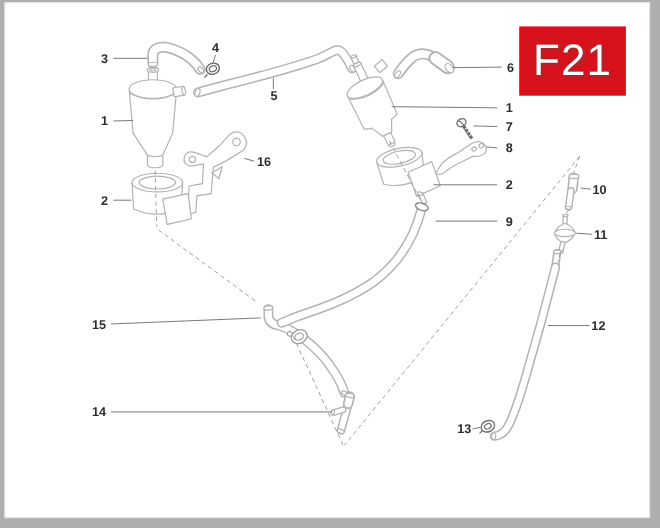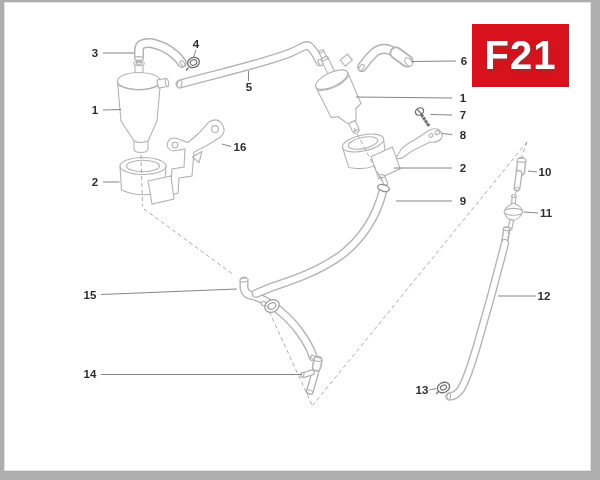--- a/index.html
+++ b/index.html
@@ -11,21 +11,21 @@
   }
   .page{
     position:absolute;left:4px;top:2px;width:587px;height:469px;
     background:#ffffff;border:1px solid #e2e2e2;box-sizing:border-box;
   }
   .drawing{position:absolute;left:0;top:0;}
   .badge{
     position:absolute;left:467px;top:21px;width:97px;height:63px;
     background:#d8121c;color:#ffffff;
     display:flex;align-items:center;justify-content:center;
-    font-size:40px;font-weight:bold;letter-spacing:1px;
+    font-size:40px;font-weight:normal;letter-spacing:1px;
     text-shadow:2px 2px 3px rgba(80,80,80,.5);
   }
   
   .ln{fill:none;stroke:#b3b3b3;stroke-width:1.1;}
   .fw{fill:#ffffff;stroke:#b3b3b3;stroke-width:1.1;}
   .to{fill:none;stroke:#b3b3b3;stroke-linecap:round;stroke-linejoin:round;}
   .ti{fill:none;stroke:#ffffff;stroke-linecap:round;stroke-linejoin:round;}
   .fwd{fill:#ffffff;stroke:#6e6e6e;stroke-width:1.3;}
   .leader{fill:none;stroke:#777777;stroke-width:0.9;}
   .dash{fill:none;stroke:#a0a0a0;stroke-width:0.9;stroke-dasharray:4 3;}

